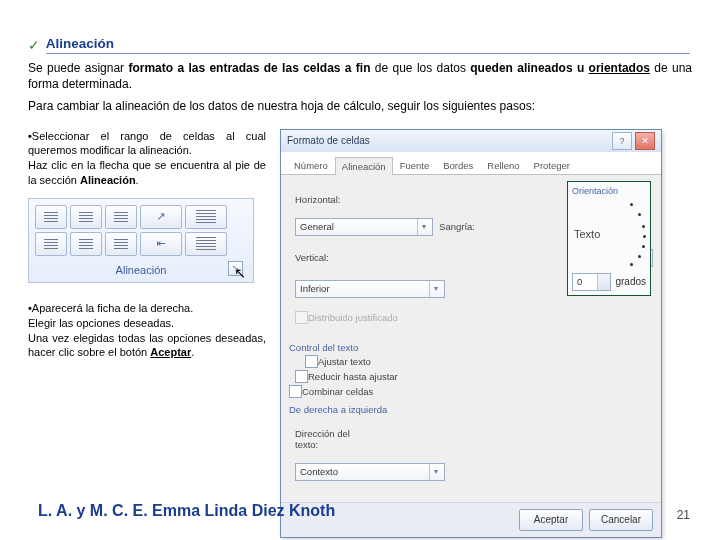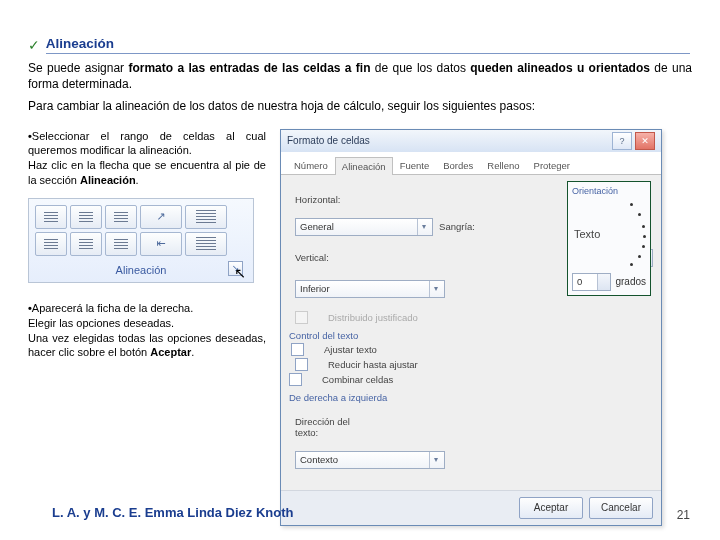--- a/index.html
+++ b/index.html
@@ -1,21 +1,21 @@
 <!DOCTYPE html>
 <html><head>
 <meta charset="utf-8">
 <style>
   html,body{margin:0;padding:0;width:720px;height:540px;font-family:Arial,Helvetica,sans-serif;background:#fff;color:#000;font-size:12px}
   .page{padding:36px 28px 0 28px;box-sizing:border-box;width:720px;height:540px;position:relative}
   .title-row{display:flex;align-items:center;margin-bottom:4px}
   .check{color:#2a7f2a;font-size:14px;margin-right:6px}
   .title{font-weight:bold;color:#1a3d8f;font-size:13.5px;border-bottom:1px solid #7d97c6;padding-bottom:2px;display:inline-block;width:calc(100% - 20px)}
   .para{margin:6px 0;line-height:1.35;font-size:12px;text-align:justify}
-  .u{}
+  .u{text-decoration:underline}
   .b{font-weight:bold}
   .cols{display:flex;gap:14px;margin-top:14px;align-items:flex-start}
   .leftcol{width:238px}
   .bulletblock{font-size:11px;line-height:1.35;text-align:justify;margin-bottom:10px}
   .bulletblock .dot{font-weight:bold}
   
   .ribbon{border:1px solid #b9c5d6;background:linear-gradient(#f5f9fe,#e6eefc);width:226px;padding:6px 6px 0 6px;box-sizing:border-box}
   .iconrow{display:flex;gap:3px;margin-bottom:3px}
   .ibtn{width:30px;height:22px;border:1px solid #a6b7d1;background:linear-gradient(#fdfefe,#e6ecf5);border-radius:2px;display:flex;align-items:center;justify-content:center;font-size:10px;color:#5d6c85}
   .ibtn.wide{width:40px}
@@ -35,35 +35,35 @@
   .tab{padding:3px 6px;border:1px solid transparent;border-bottom:none;cursor:default;white-space:nowrap}
   .tab.active{border-color:#c0c0c0;background:#efefef;position:relative;top:1px}
   .dlg-body{padding:6px 8px 8px 8px;position:relative;min-height:230px}
   .group-label{color:#4663a4;font-size:9.5px;margin-top:2px}
   .subrow{display:flex;align-items:center;gap:6px;margin:13px 0}
   .lbl{width:52px;font-size:9.5px;color:#444}
   .combo{flex:1;height:16px;border:1px solid #9eadc4;background:linear-gradient(#fff,#f0f3f8);display:flex;align-items:center;padding:0 14px 0 4px;position:relative;font-size:9.5px;color:#333}
   .combo::after{content:"▾";position:absolute;right:2px;top:0;width:12px;height:100%;display:flex;align-items:center;justify-content:center;border-left:1px solid #b7c2d4;color:#6a7d9c;font-size:8px}
   .spin{width:40px;height:16px;border:1px solid #9eadc4;background:#fff;display:flex;align-items:center;padding:0 14px 0 4px;position:relative;font-size:9.5px}
   .spin::after{content:"";position:absolute;right:0;top:0;width:12px;height:100%;border-left:1px solid #b7c2d4;background:linear-gradient(#f3f6fb,#dde5f2)}
-  .chk{display:flex;align-items:center;gap:20px;font-size:9.5px;color:#444;margin:2px 0}
+  .chk{display:flex;align-items:center;gap:0;font-size:9.5px;color:#444;margin:2px 0}
   .chkbox{width:11px;height:11px;border:1px solid #8fa3c5;background:#fff}
   .chk.dis{color:#aaa}
   .chk.dis .chkbox{border-color:#ccc;background:#f4f4f4}
   
   .orient{position:absolute;right:10px;top:6px;width:84px;border:1px solid #14532d;background:#fafbfd;padding:4px;box-sizing:border-box}
   .orient .hdr{font-size:9px;color:#4663a4;margin-bottom:3px}
   .arc{position:relative;width:74px;height:70px;margin:0 auto}
   .arc .txt{position:absolute;left:2px;top:50%;transform:translateY(-50%);font-size:11px;color:#444}
   .arc .pt{position:absolute;width:3px;height:3px;background:#333;border-radius:50%}
   .orient .spinrow{display:flex;align-items:center;gap:4px;margin-top:4px;justify-content:center}
   .dlg-foot{display:flex;justify-content:flex-end;gap:6px;padding:6px 8px;border-top:1px solid #d2d7df;background:#e9edf3}
   .btn{min-width:62px;height:20px;border:1px solid #8fa3c5;background:linear-gradient(#fefefe,#e4ebf6);font-size:10px;color:#333;display:flex;align-items:center;justify-content:center;border-radius:2px}
   
-  .footer-author{position:absolute;left:52px;bottom:20px;font-size:13px;font-weight:bold;color:#1a3d8f}
+  .footer-author{position:absolute;left:38px;bottom:20px;font-size:16px;font-weight:bold;color:#1a3d8f}
   .footer-page{position:absolute;right:30px;bottom:18px;font-size:12px;color:#444}
 </style>
 </head>
 <body>
 <div class="page">
 
   <div class="title-row">
     <span class="check">✓</span>
     <span class="title">Alineación</span>
   </div>
@@ -174,22 +174,22 @@
         <div class="subrow" style="margin-left:6px;width:150px">
           <div class="combo">
               <span>Inferior</span>
             </div>
         </div>
         <div class="chk dis" style="margin-left:6px">
           <span class="chkbox"></span>
             <span>Distribuido justificado</span>
         </div>
 
-        <div class="group-label" style="margin-top:6px">Control del texto</div>
-        <div class="chk" style="margin-left:2px">
+        <div class="group-label" style="margin-top:18px">Control del texto</div>
+        <div class="chk" style="margin-left:16px">
             <span class="chkbox"></span>
             <span>Ajustar texto</span>
           </div>
         <div class="chk" style="margin-left:6px">
             <span class="chkbox"></span>
             <span>Reducir hasta ajustar</span>
           </div>
         <div class="chk" style="margin-left:0">
             <span class="chkbox"></span>
             <span>Combinar celdas</span>

